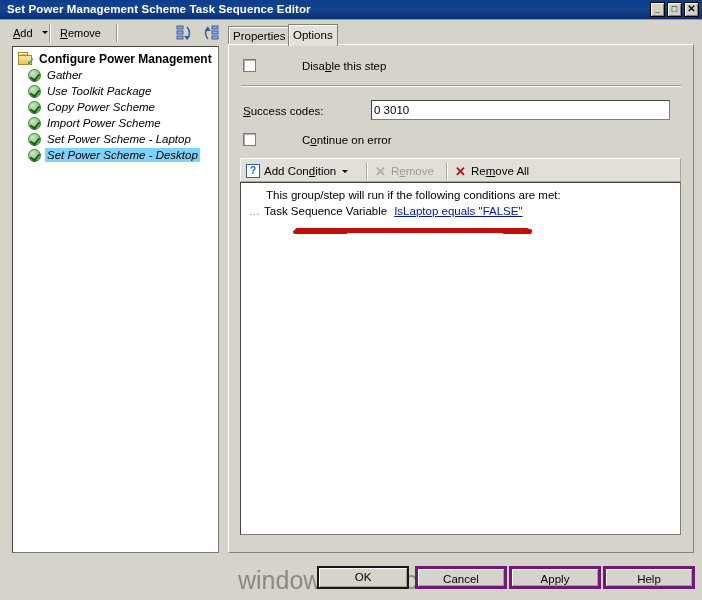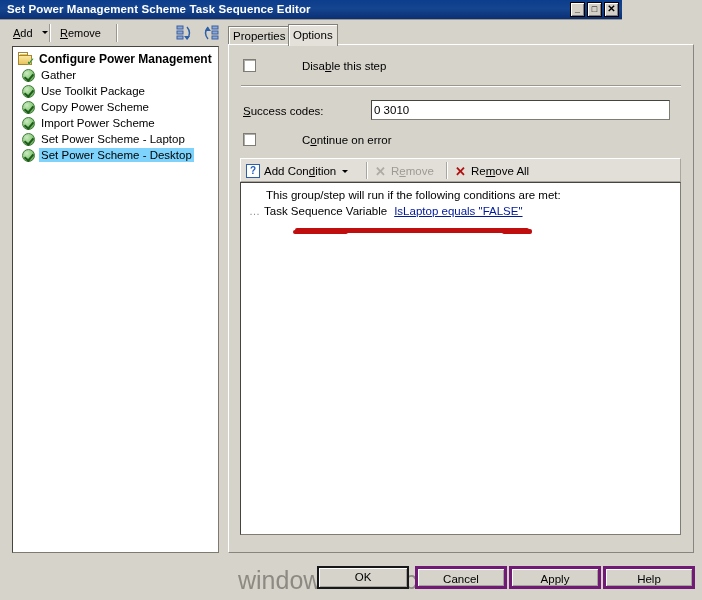--- a/index.html
+++ b/index.html
@@ -18,21 +18,21 @@
     height: 600px;
     background: #d6d3ca;
     overflow: hidden;
     box-sizing: border-box;
   }
 
   
   .titlebar {
     position: absolute;
     left: 0; top: 0;
-    width: 622px; height: 20px;
+    width: 702px; height: 20px;
     background: linear-gradient(to bottom, #0c3d8c 0%, #15458f 45%, #0a2f74 100%);
     border-bottom: 1px solid #98958d;
     box-sizing: border-box;
   }
   .titlebar-text {
     position: absolute;
     left: 7px; top: 3px;
     color: #ffffff;
     font-size: 11.5px;
     font-weight: bold;
@@ -127,21 +127,21 @@
   }
   .tree { padding: 4px 0 0 0; }
   .tree-row {
     display: flex;
     align-items: center;
     height: 16px;
     padding-left: 5px;
     white-space: nowrap;
     cursor: default;
   }
-  .tree-row.child { padding-left: 9px; }
+  .tree-row.child { padding-left: 15px; font-style: italic; }
   .tree-label {
     font-size: 11.5px;
     color: #000;
     padding: 0 2px;
     line-height: 14px;
   }
   .tree-row.root .tree-label { font-weight: bold; font-size: 12px; }
   .tree-row.selected .tree-label {
     background: #7dd3fc;
     text-align: center;

